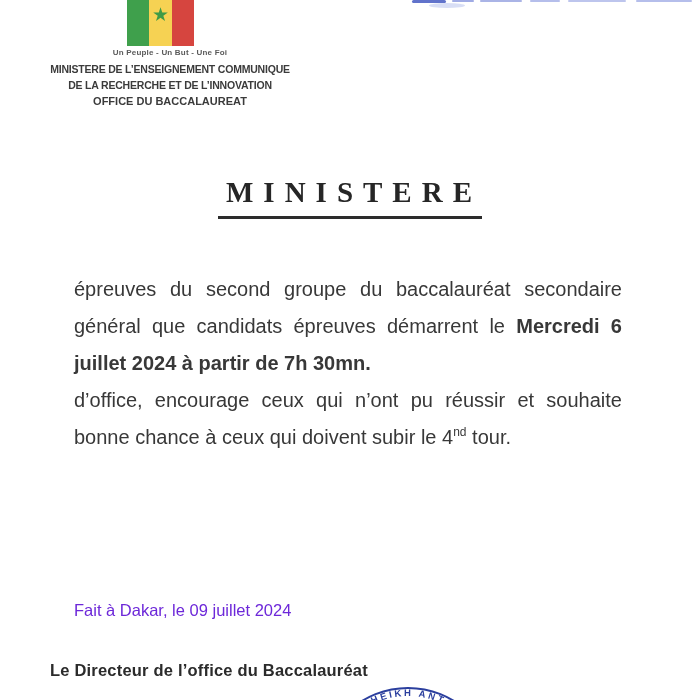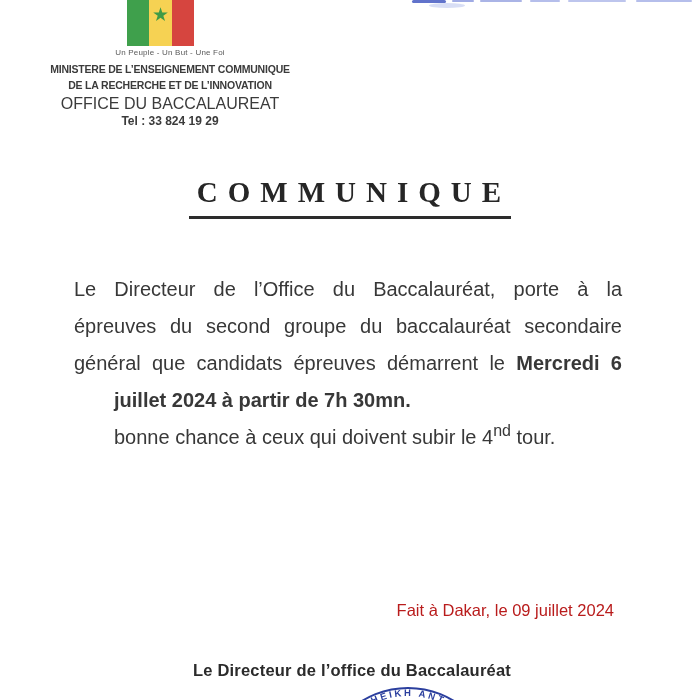--- a/index.html
+++ b/index.html
@@ -17,41 +17,41 @@
   .ink6{left:636px;top:0;width:56px;height:2px;background:rgba(90,110,210,.45);}
   .ink7{left:429px;top:3px;width:36px;height:5px;background:rgba(115,135,220,.28);border-radius:50%;}
   
   .flag{position:absolute;left:127px;top:0;width:67px;height:46px;display:flex;}
   .band{flex:1;}
   .band.g{background:#3fa04c;} .band.y{background:#f6d253;position:relative;} .band.r{background:#d6453f;}
   .star{position:absolute;left:0;top:2px;width:100%;text-align:center;
         font-size:19px;line-height:26px;color:#3f9b47;}
   
   .hdr{position:absolute;left:25px;top:46px;width:290px;text-align:center;color:#3b3b3b;}
-  .motto{font-size:8px;font-weight:400;color:#5a5a5a;margin:2px 0 6px 0;letter-spacing:.2px;}
+  .motto{font-size:8px;font-weight:700;color:#5a5a5a;margin:2px 0 6px 0;letter-spacing:.2px;}
   .min1,.min2{font-size:10.5px;font-weight:700;letter-spacing:-.2px;margin-bottom:4px;}
-  .office{font-size:16px;font-weight:400;margin-bottom:1px;}
+  .office{font-size:11px;font-weight:700;margin-bottom:7px;}
   .phone{font-size:12px;font-weight:600;}
   
   .title-wrap{position:absolute;left:0;top:176px;width:700px;text-align:center;}
   .title-text{
     display:inline-block;font-family:"Liberation Serif",serif;font-weight:700;
     font-size:29px;letter-spacing:10px;color:#262626;
     padding:0 0 7px 8px;border-bottom:3px solid #2c2c2c;
   }
   
   .body{position:absolute;left:74px;top:271px;width:548px;font-size:20px;color:#383838;}
   .line{height:37px;line-height:37px;text-align:justify;text-align-last:justify;white-space:normal;}
-  .line.last{text-align-last:left;margin-left:40px;}
+  .line.last{text-align-last:left;}
   .line b{font-weight:700;}
-  .line sup{font-size:16px;line-height:0;}
+  .line sup{font-size:12px;line-height:0;}
   
-  .dateline{position:absolute;left:74px;top:601px;width:540px;text-align:right;
-            font-size:16.5px;color:#b91c1c;}
-  .signature{position:absolute;left:50px;top:661px;width:604px;text-align:center;
+  .dateline{position:absolute;left:74px;top:601px;width:540px;
+            font-size:16.5px;color:#6d28d9;}
+  .signature{position:absolute;left:50px;top:661px;width:604px;
              font-weight:700;font-size:16.5px;color:#2b2b2b;letter-spacing:.2px;}
   .stamp{position:absolute;left:326px;top:682px;}
 </style>
 </head>
 <body>
 
 <div class="page">
 
   <div class="ink ink1"></div>
   <div class="ink ink2"></div>
@@ -67,32 +67,31 @@
       <span class="star">★</span>
     </div>
     <div class="band r"></div>
   </div>
 
   <div class="hdr">
     <div class="motto">Un Peuple - Un But - Une Foi</div>
     <div class="min1">MINISTERE DE L’ENSEIGNEMENT COMMUNIQUE</div>
     <div class="min2">DE LA RECHERCHE ET DE L’INNOVATION</div>
     <div class="office">OFFICE DU BACCALAUREAT</div>
-    <div class="phone">Tel : 33 824 19 29</div>
   </div>
 
   <div class="title-wrap">
-    <span class="title-text">COMMUNIQUE</span>
+    <span class="title-text">MINISTERE</span>
   </div>
 
   <div class="body">
-    <div class="line"><span>Le Directeur de l’Office du Baccalauréat, porte à la</span></div>
     <div class="line"><span>épreuves du second groupe du baccalauréat secondaire</span></div>
     <div class="line"><span>général que candidats épreuves démarrent le </span><b>Mercredi 6</b></div>
     <div class="line last"><b>juillet 2024 à partir de 7h 30mn.</b></div>
+    <div class="line"><span>d’office, encourage ceux qui n’ont pu réussir et souhaite</span></div>
     <div class="line last"><span>bonne chance à ceux qui doivent subir le 4</span><sup>nd</sup><span> tour.</span></div>
   </div>
 
   <div class="dateline">Fait à Dakar, le 09 juillet 2024</div>
 
   <div class="signature">Le Directeur de l’office du Baccalauréat</div>
 
   <svg class="stamp" width="164" height="20" viewBox="0 0 164 20">
     <path id="stampArc" d="M 2 94 A 80 80 0 0 1 162 94" fill="none"></path>
     <path d="M -6 94 A 88 88 0 0 1 170 94" fill="none" stroke-width="2" stroke="#2b3f9e"></path>

